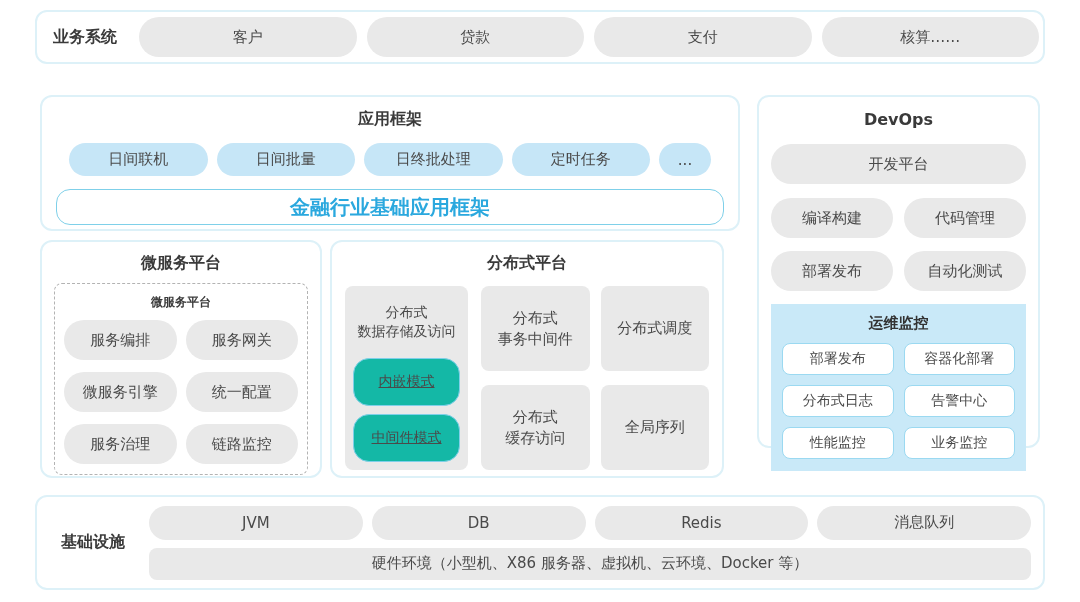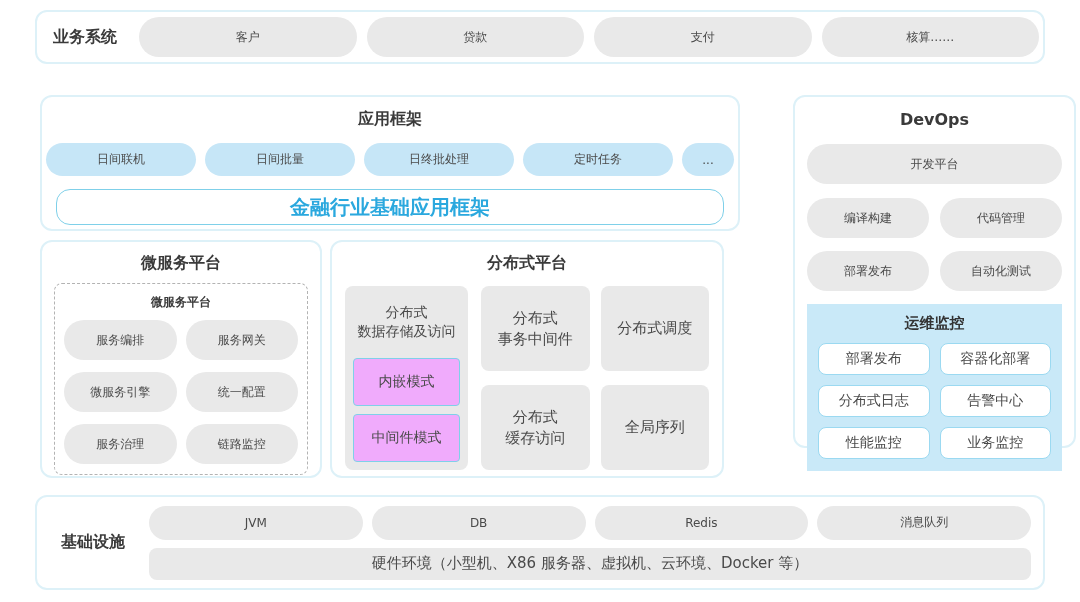--- a/index.html
+++ b/index.html
@@ -7,39 +7,39 @@
     position:relative;width:1080px;height:602px;background:#ffffff;
     font-family:"DejaVu Sans","Liberation Sans",sans-serif;color:#4a4a4a;
     overflow:hidden;
   }
   .card{
     position:absolute;background:#fff;border:2px solid #ddf1f8;border-radius:12px;
     box-sizing:border-box;
   }
   .section-title{text-align:center;font-weight:bold;color:#3a3a3a;font-size:16px;}
   .side-label{font-weight:bold;color:#3a3a3a;font-size:16px;width:88px;text-align:center;flex:none;}
-  .btn{display:flex;align-items:center;justify-content:center;border-radius:20px;font-size:12px;color:#4a4a4a;}
+  .btn{display:flex;align-items:center;justify-content:center;border-radius:20px;font-size:15px;color:#4a4a4a;}
   .gray{background:#e9e9e9;}
   .blue{background:#c6e6f7;}
 
   
   .top-card{left:35px;top:10px;width:1010px;height:54px;display:flex;align-items:center;gap:10px;padding:0 4px;}
   .top-card .btn{flex:1;height:40px;}
 
   
   .afw-card{left:40px;top:95px;width:700px;height:136px;}
   .afw-title{margin-top:12px;}
-  .afw-row{display:flex;gap:9px;padding:0 4px;margin-top:13px;}
+  .afw-row{display:flex;gap:9px;padding:0 27px;margin-top:13px;}
   .afw-row .btn{flex:1;height:33px;}
   .afw-row .btn.small{flex:0 0 52px;}
   .base-box{margin:13px 14px 16px;height:34px;border:1px solid #7fd0e9;border-radius:14px;
     display:flex;align-items:center;justify-content:center;color:#2aa8de;font-weight:bold;font-size:20px;background:#fff;}
 
   
-  .devops-card{left:793px;top:95px;width:283px;height:353px;}
+  .devops-card{left:757px;top:95px;width:283px;height:353px;}
   .devops-title{margin-top:13px;}
   .devops-platform{margin:15px 12px 0;height:40px;}
   .devops-grid{display:grid;grid-template-columns:1fr 1fr;gap:13px 11px;margin:14px 12px 0;}
   .devops-grid .btn{height:40px;}
   .monitor-panel{margin:13px 12px 0;background:#c9e9f8;border-radius:0;padding:10px 11px 12px;}
   .monitor-title{font-weight:bold;font-size:15px;color:#333;text-align:center;margin-bottom:10px;}
   .monitor-grid{display:grid;grid-template-columns:1fr 1fr;gap:10px;}
   .monitor-grid .wbox{height:30px;background:#fff;border:1px solid #9bd9f1;border-radius:8px;
     display:flex;align-items:center;justify-content:center;font-size:14px;color:#4a4a4a;}
 
@@ -52,22 +52,22 @@
   .micro-grid .btn{height:40px;}
 
   
   .dist-card{left:330px;top:240px;width:394px;height:238px;}
   .dist-title{margin-top:11px;}
   .dist-body{display:flex;gap:13px;margin:12px 13px 0;height:184px;}
   .storage-box{flex:0 0 123px;background:#e9e9e9;border-radius:8px;display:flex;flex-direction:column;
     padding:8px;box-sizing:border-box;}
   .storage-title{flex:1;display:flex;align-items:center;justify-content:center;text-align:center;
     font-size:14px;white-space:pre-line;line-height:1.35;}
-  .mode-box{height:46px;flex:none;background:#f0abfc;border:1px solid #7fd0e9;border-radius:4px;
-    display:flex;align-items:center;justify-content:center;font-size:14px;margin-top:8px;}
+  .mode-box{height:46px;flex:none;background:#14b8a6;border:1px solid #7fd0e9;border-radius:16px;
+    display:flex;align-items:center;justify-content:center;font-size:14px;margin-top:8px;text-decoration:underline;}
   .dist-grid{flex:1;display:grid;grid-template-columns:1fr 1fr;grid-template-rows:1fr 1fr;gap:14px 11px;}
   .dist-grid .cell{background:#e9e9e9;border-radius:8px;display:flex;align-items:center;justify-content:center;
     text-align:center;font-size:15px;white-space:pre-line;line-height:1.4;}
 
   
   .infra-card{left:35px;top:495px;width:1010px;height:95px;display:flex;align-items:center;gap:12px;padding:0 12px;}
   .infra-right{flex:1;display:flex;flex-direction:column;gap:8px;}
   .infra-row{display:flex;gap:9px;}
   .infra-row .btn{flex:1;height:34px;}
   .hw-bar{height:32px;background:#e9e9e9;border-radius:8px;display:flex;align-items:center;justify-content:center;font-size:15px;}

